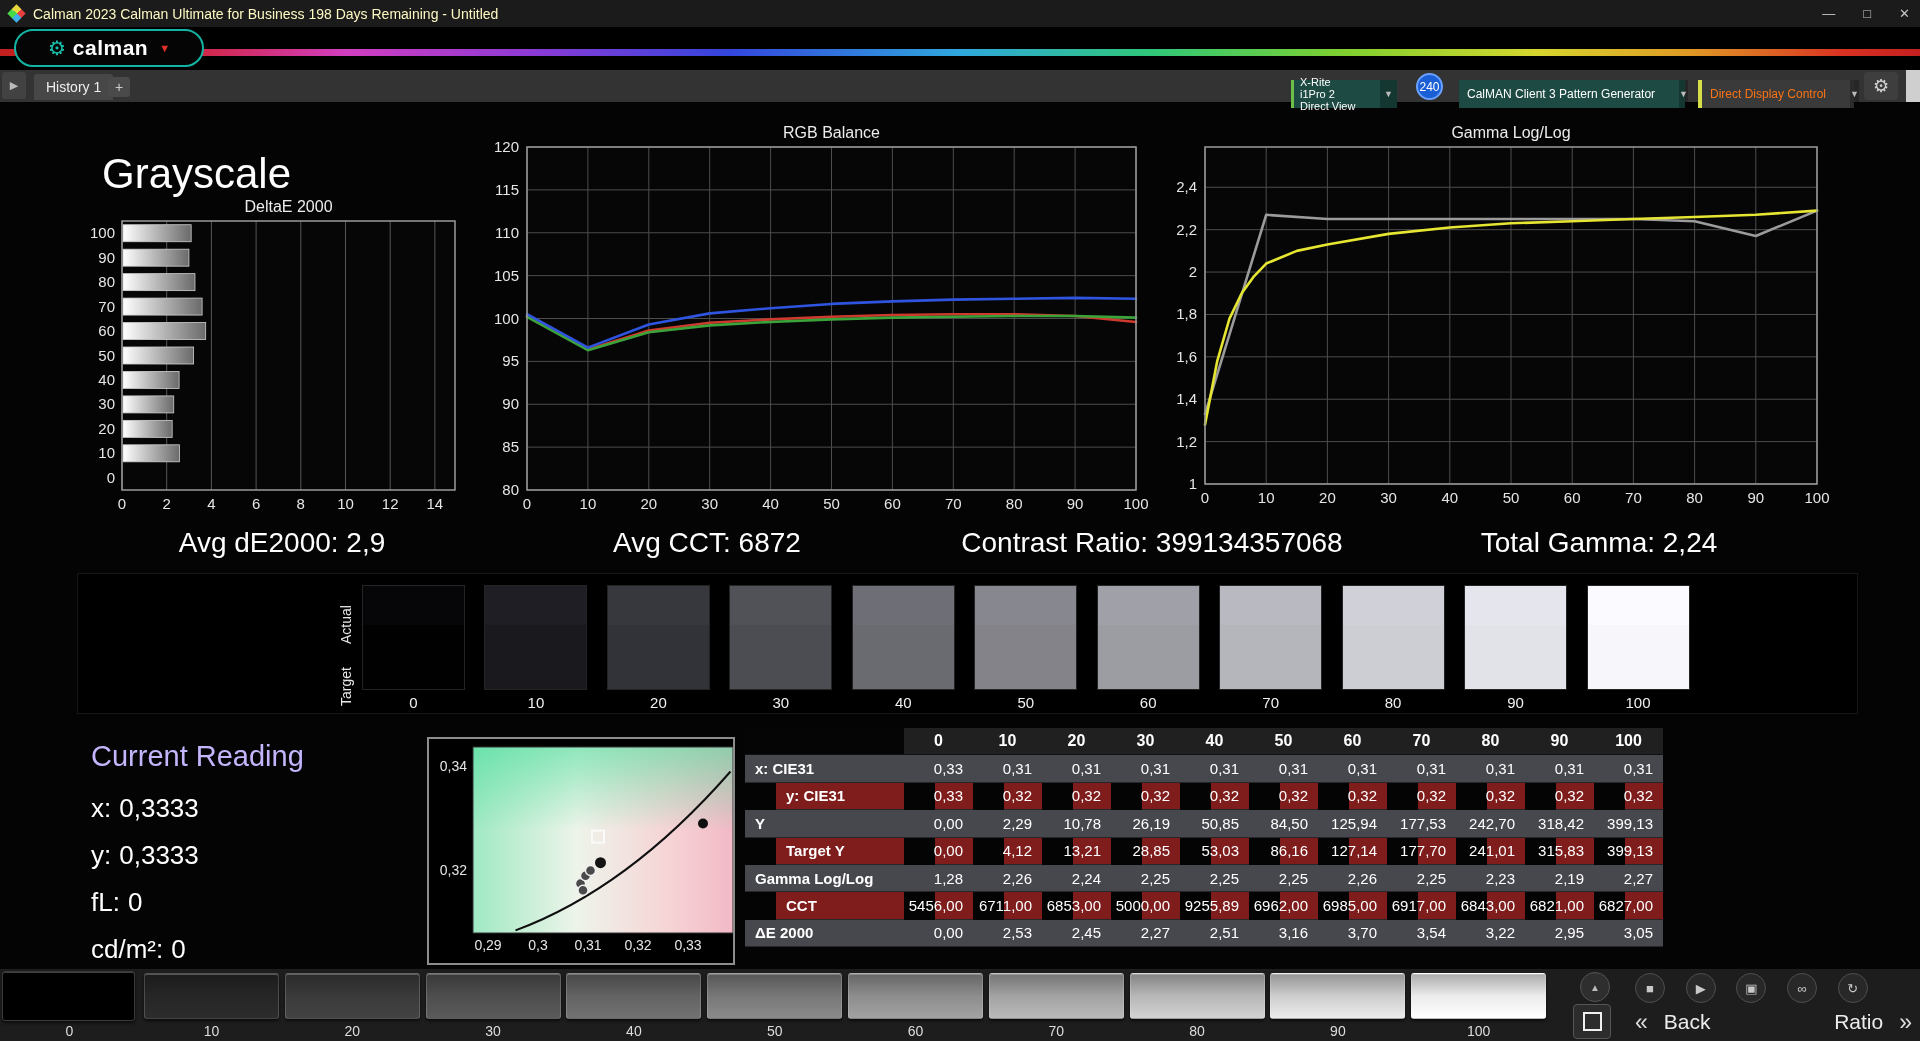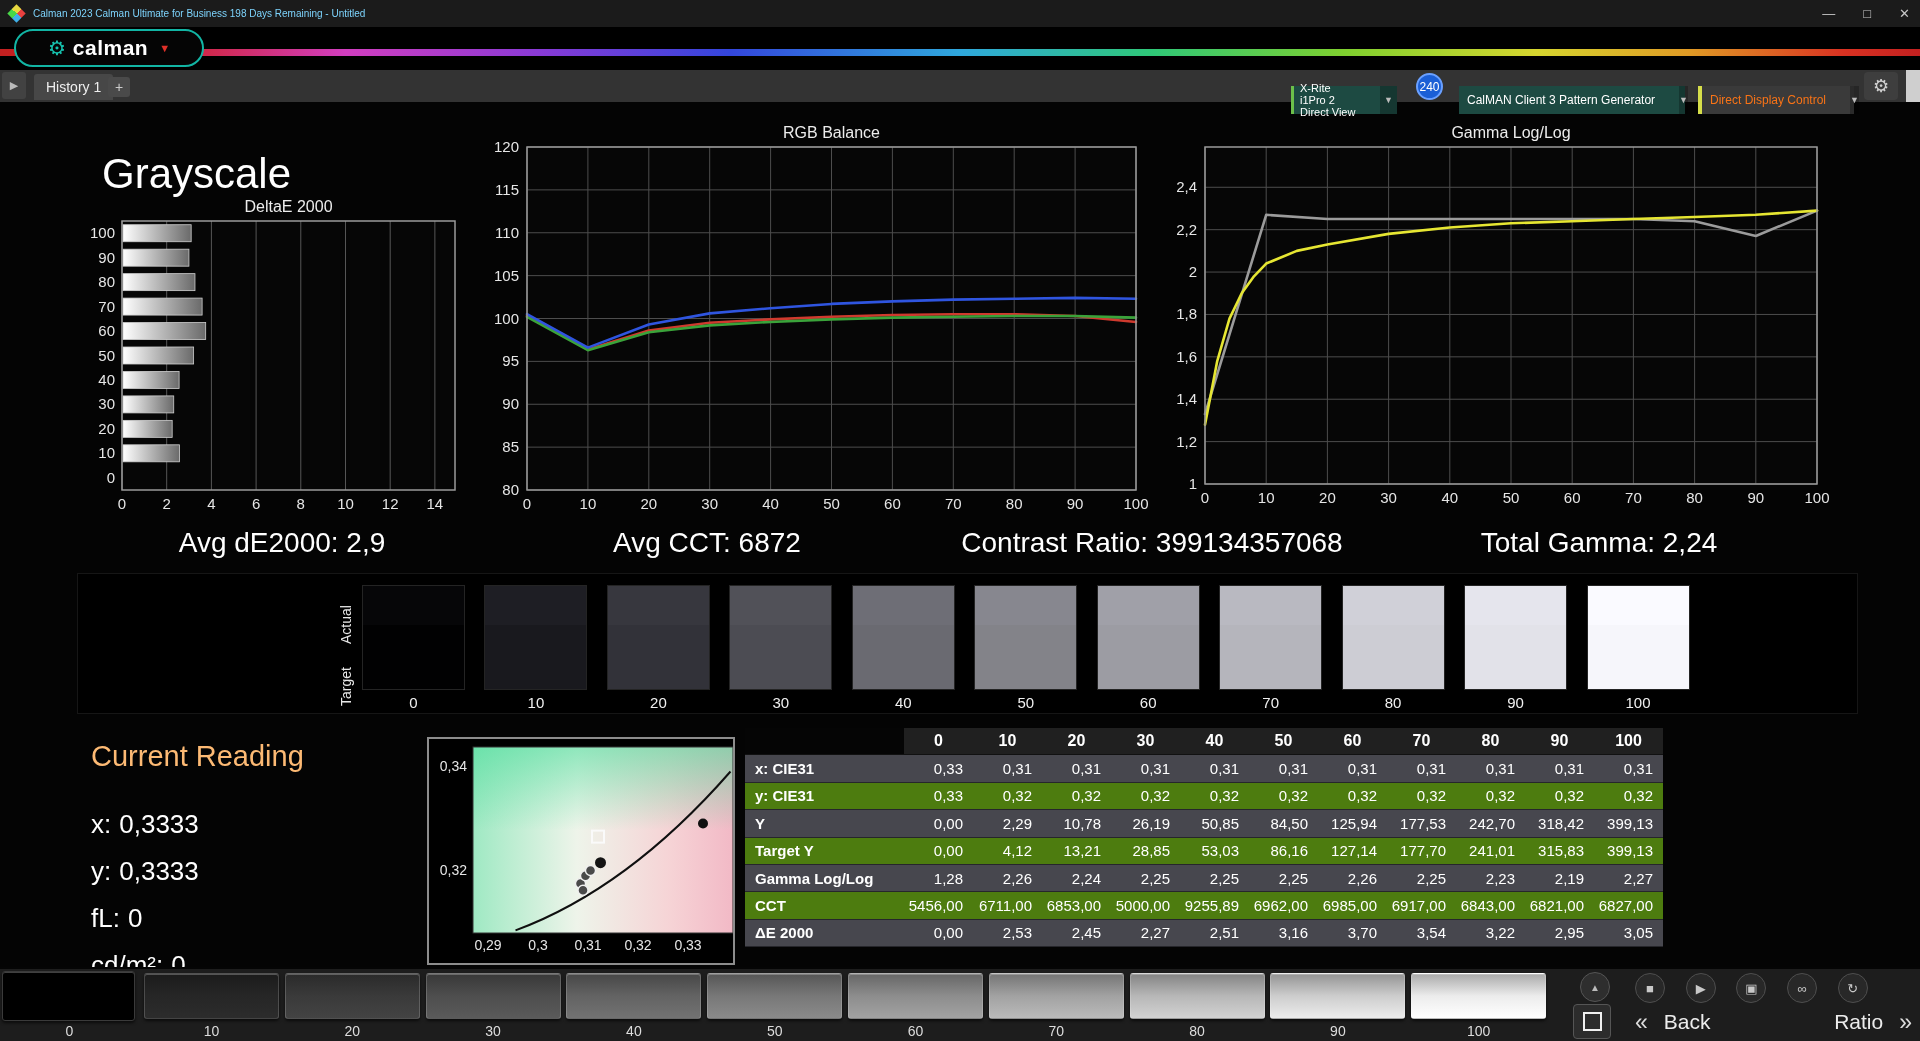--- a/index.html
+++ b/index.html
@@ -4,21 +4,21 @@
 <style>
   html,body{margin:0;padding:0;background:#000;}
   #root{position:relative;width:1920px;height:1041px;background:#040404;overflow:hidden;
         font-family:"Liberation Sans",sans-serif;color:#fff;}
 
   
   #titlebar{position:absolute;left:0;top:0;width:1920px;height:27px;background:#1b1b1b;
             display:flex;align-items:center;padding-left:10px;box-sizing:border-box;}
   #app-icon{width:13px;height:13px;margin-right:10px;transform:rotate(45deg);
             background:conic-gradient(#e84040 0 25%,#40b0e8 0 50%,#48d848 0 75%,#e8d840 0);}
-  #window-title{font-size:10px;color:#7dd3fc;white-space:nowrap;}
+  #window-title{font-size:14px;color:#fef9c3;white-space:nowrap;}
   #win-controls{position:absolute;right:10px;top:0;height:27px;display:flex;gap:28px;align-items:center;}
   .win-btn{color:#c8c8c8;font-size:13px;cursor:default;}
 
   
   #header{position:absolute;left:0;top:27px;width:1920px;height:43px;background:#000;}
   #rainbow{position:absolute;left:0;top:22px;width:1920px;height:7px;
     background:linear-gradient(90deg,#c22020 0%,#d02020 8%,#d23ec0 18%,#8a3ad6 28%,#3346dd 38%,
       #2fa8dd 50%,#2fc878 60%,#7fd02f 70%,#d6d62f 80%,#e09a25 88%,#d93222 96%,#c22020 100%);}
   #logo{position:absolute;left:14px;top:2px;width:190px;height:38px;background:#050505;
         border:2px solid #12b5a4;border-radius:21px;display:flex;align-items:center;
@@ -28,21 +28,21 @@
   #logo-caret{color:#e03028;font-size:11px;margin-left:4px;}
 
   
   #toolbar{position:absolute;left:0;top:70px;width:1920px;height:32px;background:#333;}
   #nav-toggle{position:absolute;left:2px;top:2px;width:24px;height:27px;background:#424242;
               color:#bbb;font-size:11px;display:flex;align-items:center;justify-content:center;border-radius:3px;}
   #history-tab{position:absolute;left:34px;top:4px;height:26px;padding:0 12px;background:#474747;
                color:#eee;font-size:14px;display:flex;align-items:center;border-radius:3px 3px 0 0;}
   #add-tab{position:absolute;left:108px;top:7px;width:22px;height:20px;background:#4a4a4a;color:#ccc;
            display:flex;align-items:center;justify-content:center;border-radius:3px;font-size:14px;}
-  .dd-box{position:absolute;top:16px;height:28px;display:flex;align-items:center;box-sizing:border-box;gap:24px;}
+  .dd-box{position:absolute;top:10px;height:28px;display:flex;align-items:center;box-sizing:border-box;gap:24px;}
   #meter-box{left:1291px;width:106px;background:#1d4a42;border-left:3px solid #6cc04a;}
   #meter-text{flex:1;padding-left:6px;font-size:11px;line-height:12px;color:#fff;}
   .dd-caret{width:17px;height:100%;background:rgba(0,0,0,.25);color:#bbb;font-size:9px;
             display:flex;align-items:center;justify-content:center;}
   #meter-badge{position:absolute;left:1416px;top:3px;width:27px;height:27px;border-radius:50%;
                background:#1b5fd6;border:2px solid #6aa0ff;color:#fff;font-size:12px;box-sizing:border-box;
                display:flex;align-items:center;justify-content:center;}
   #pattern-box{left:1459px;width:226px;background:#1d4a42;}
   #pattern-text{flex:1;padding-left:8px;font-size:12px;color:#fff;white-space:nowrap;}
   #display-box{left:1698px;width:156px;background:#3a3a3a;border-left:4px solid #d6de4a;}
@@ -70,36 +70,36 @@
                   font-size:14px;color:#e8e8e8;}
   #rl-actual{top:12px;height:58px;}
   #rl-target{top:70px;height:62px;}
   .swatch{position:absolute;top:11px;width:103px;height:105px;border:1px solid #242424;box-sizing:border-box;}
   .sw-actual{height:38%;}
   .sw-target{height:62%;}
   .swatch-num{position:absolute;top:120px;width:103px;text-align:center;font-size:15px;color:#f0f0f0;}
 
   
   #current-reading{position:absolute;left:91px;top:740px;}
-  #cr-title{font-size:29px;color:#fdba74;margin-bottom:36px;}
+  #cr-title{font-size:29px;color:#c4b5fd;margin-bottom:20px;}
   .cr-line{font-size:26px;color:#fff;margin-bottom:16px;}
   .cr-line span{margin-right:8px;}
 
   
   #data-table{position:absolute;left:745px;top:728px;display:grid;
               grid-template-columns:159px repeat(11,69px);grid-auto-rows:27.4px;}
   .th{background:#202020;color:#fff;font-weight:bold;font-size:16px;display:flex;
       align-items:center;justify-content:center;border-bottom:1px solid #111;}
   .th.corner{background:#050505;}
   .rowlabel{font-weight:bold;font-size:15px;color:#fff;display:flex;align-items:center;
             padding-left:10px;border-bottom:1px solid #26262b;box-sizing:border-box;}
   .cell{font-size:15px;color:#fff;display:flex;align-items:center;justify-content:flex-end;
         padding-right:10px;border-bottom:1px solid #26262b;box-sizing:border-box;}
   .row-light{background:#47474e;}
-  .row-dark{background:#4d7c0f;}
+  .row-dark{background:#7f1d1d;margin-left:31px;}
 
   
   #bottom-bar{position:absolute;left:0;top:967px;width:1920px;height:74px;background:#1d1d1d;
               border-top:2px solid #050505;box-sizing:border-box;}
   .level-btn{position:absolute;top:4px;height:46px;width:135px;border-radius:3px;
              border:1px solid rgba(255,255,255,.18);box-sizing:border-box;
              box-shadow:inset 0 1px 0 rgba(255,255,255,.25),0 2px 3px rgba(0,0,0,.6);}
   .level-label{position:absolute;top:54px;width:135px;text-align:center;font-size:14px;color:#ddd;}
   #collapse-btn{position:absolute;left:1580px;top:3px;width:30px;height:30px;border-radius:50%;
                 background:#2e2e2e;border:1px solid #555;color:#bbb;font-size:10px;box-sizing:border-box;

